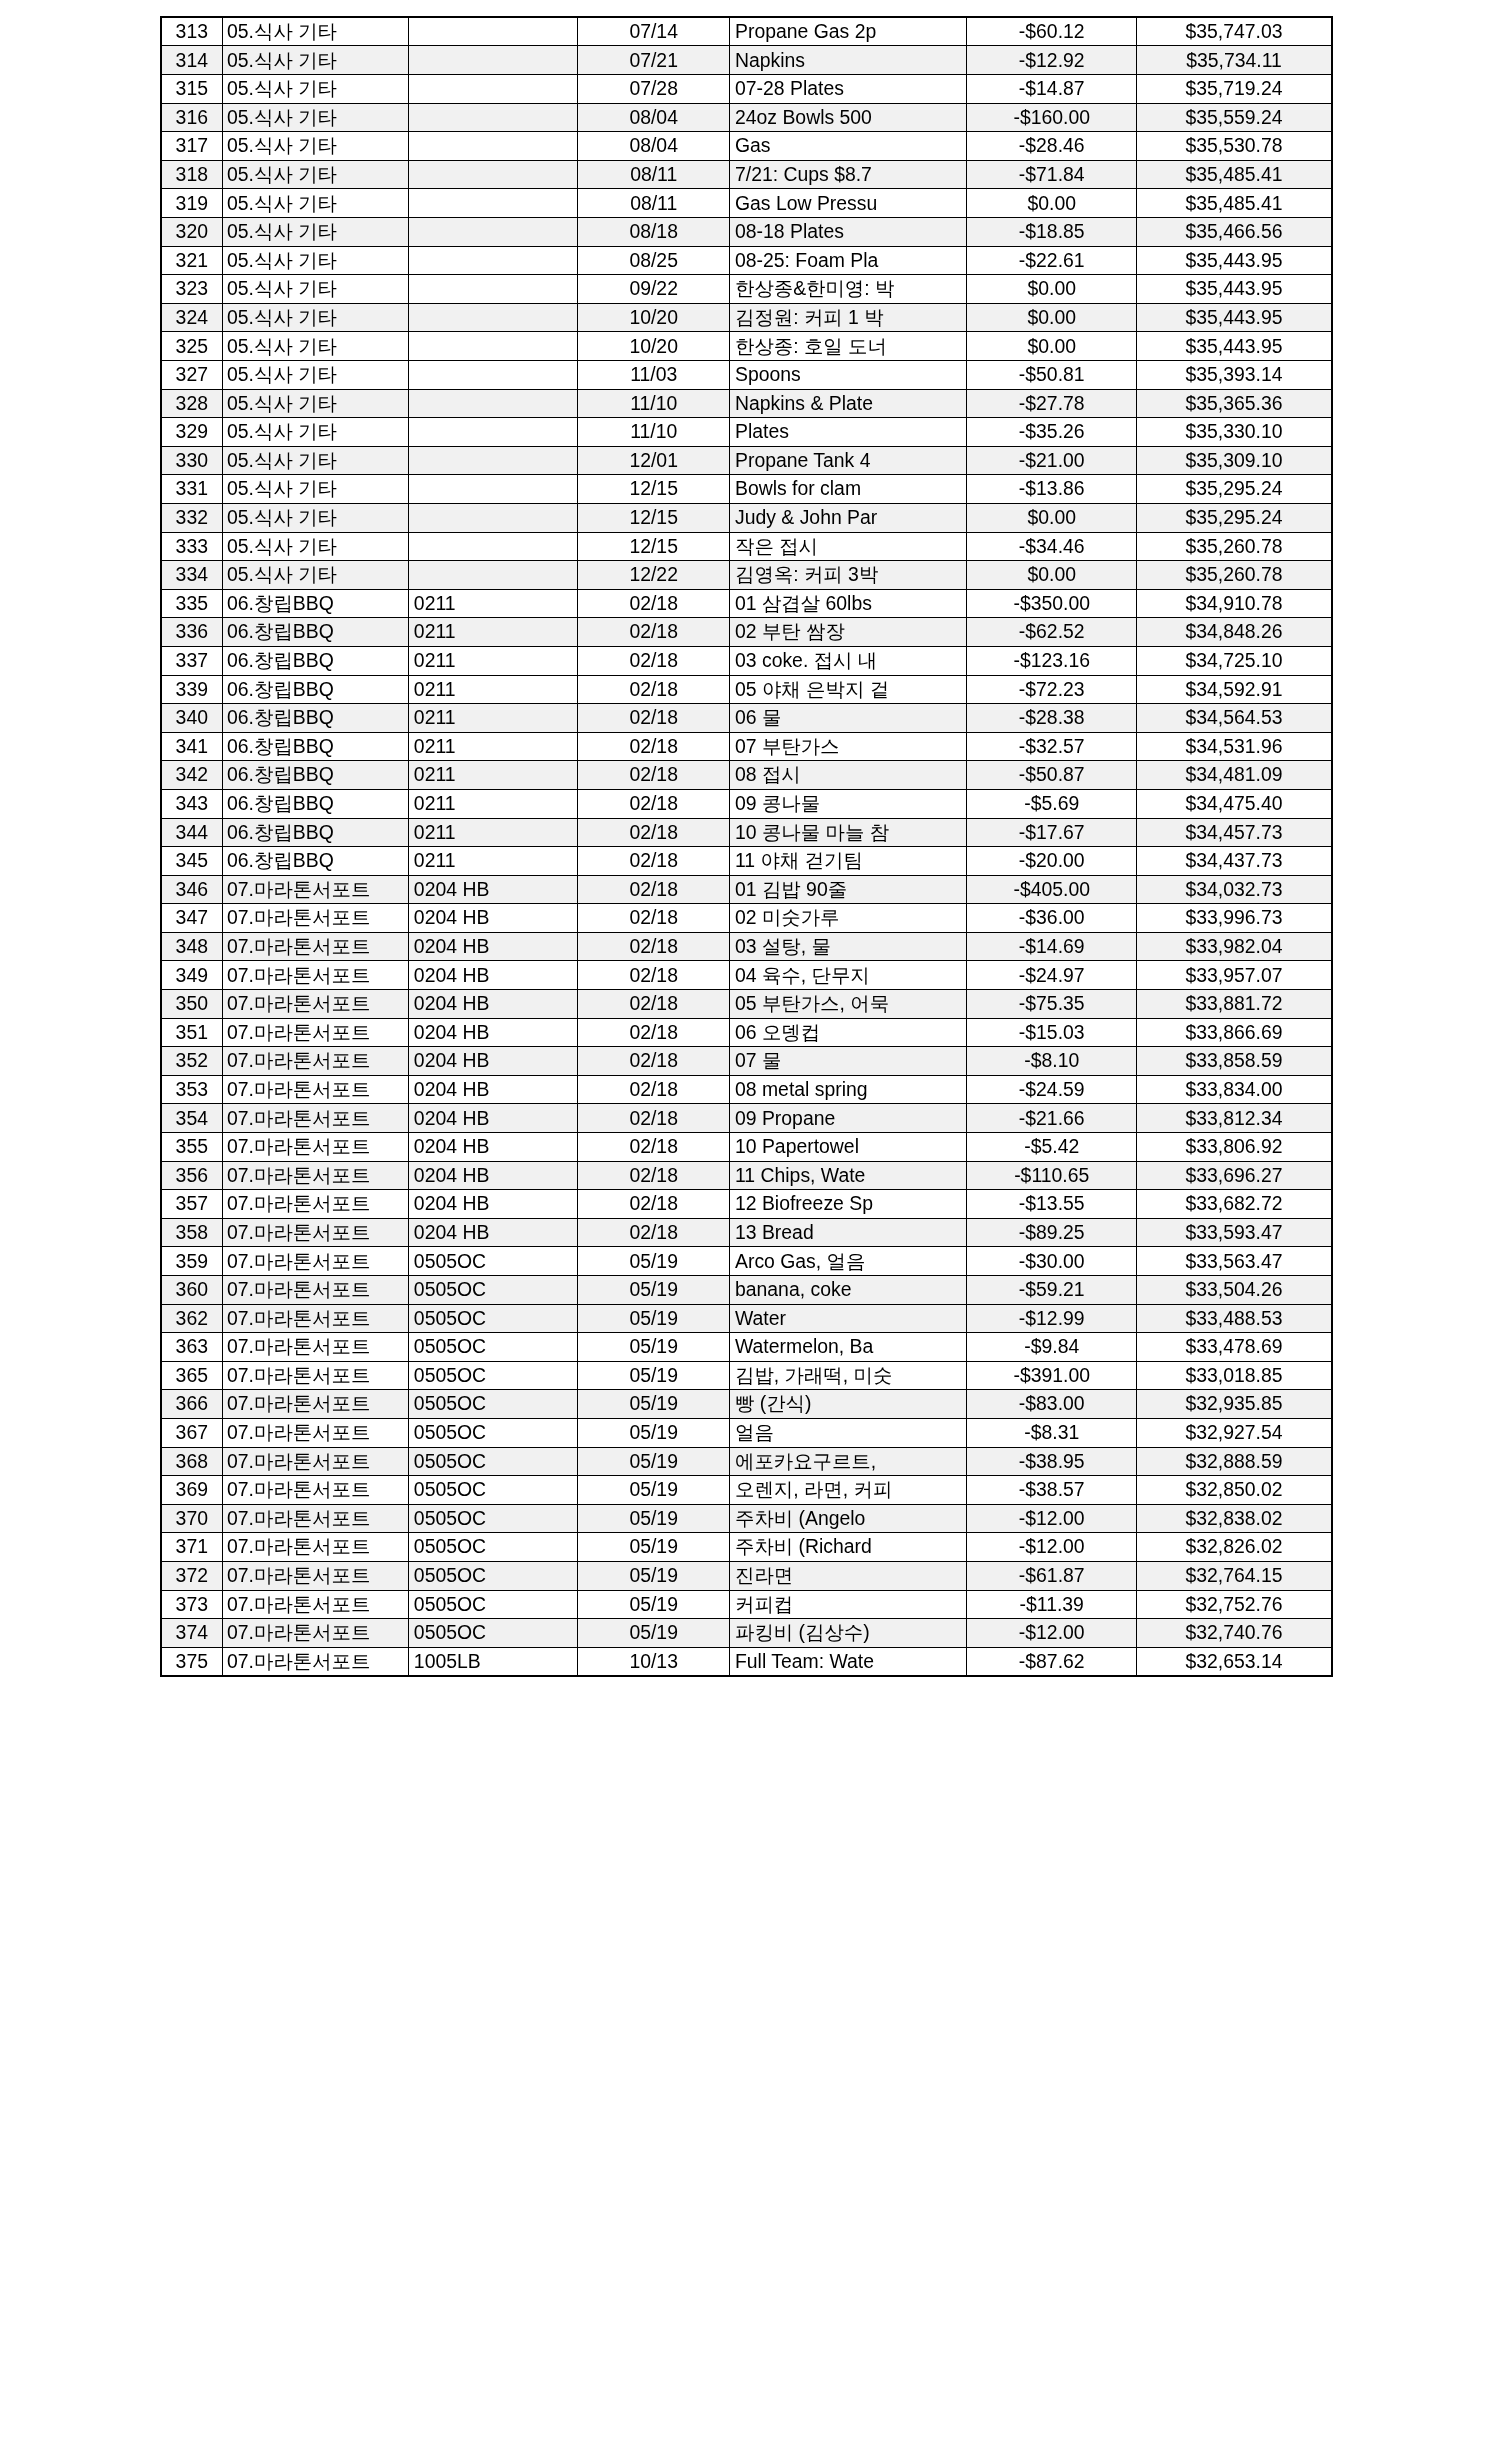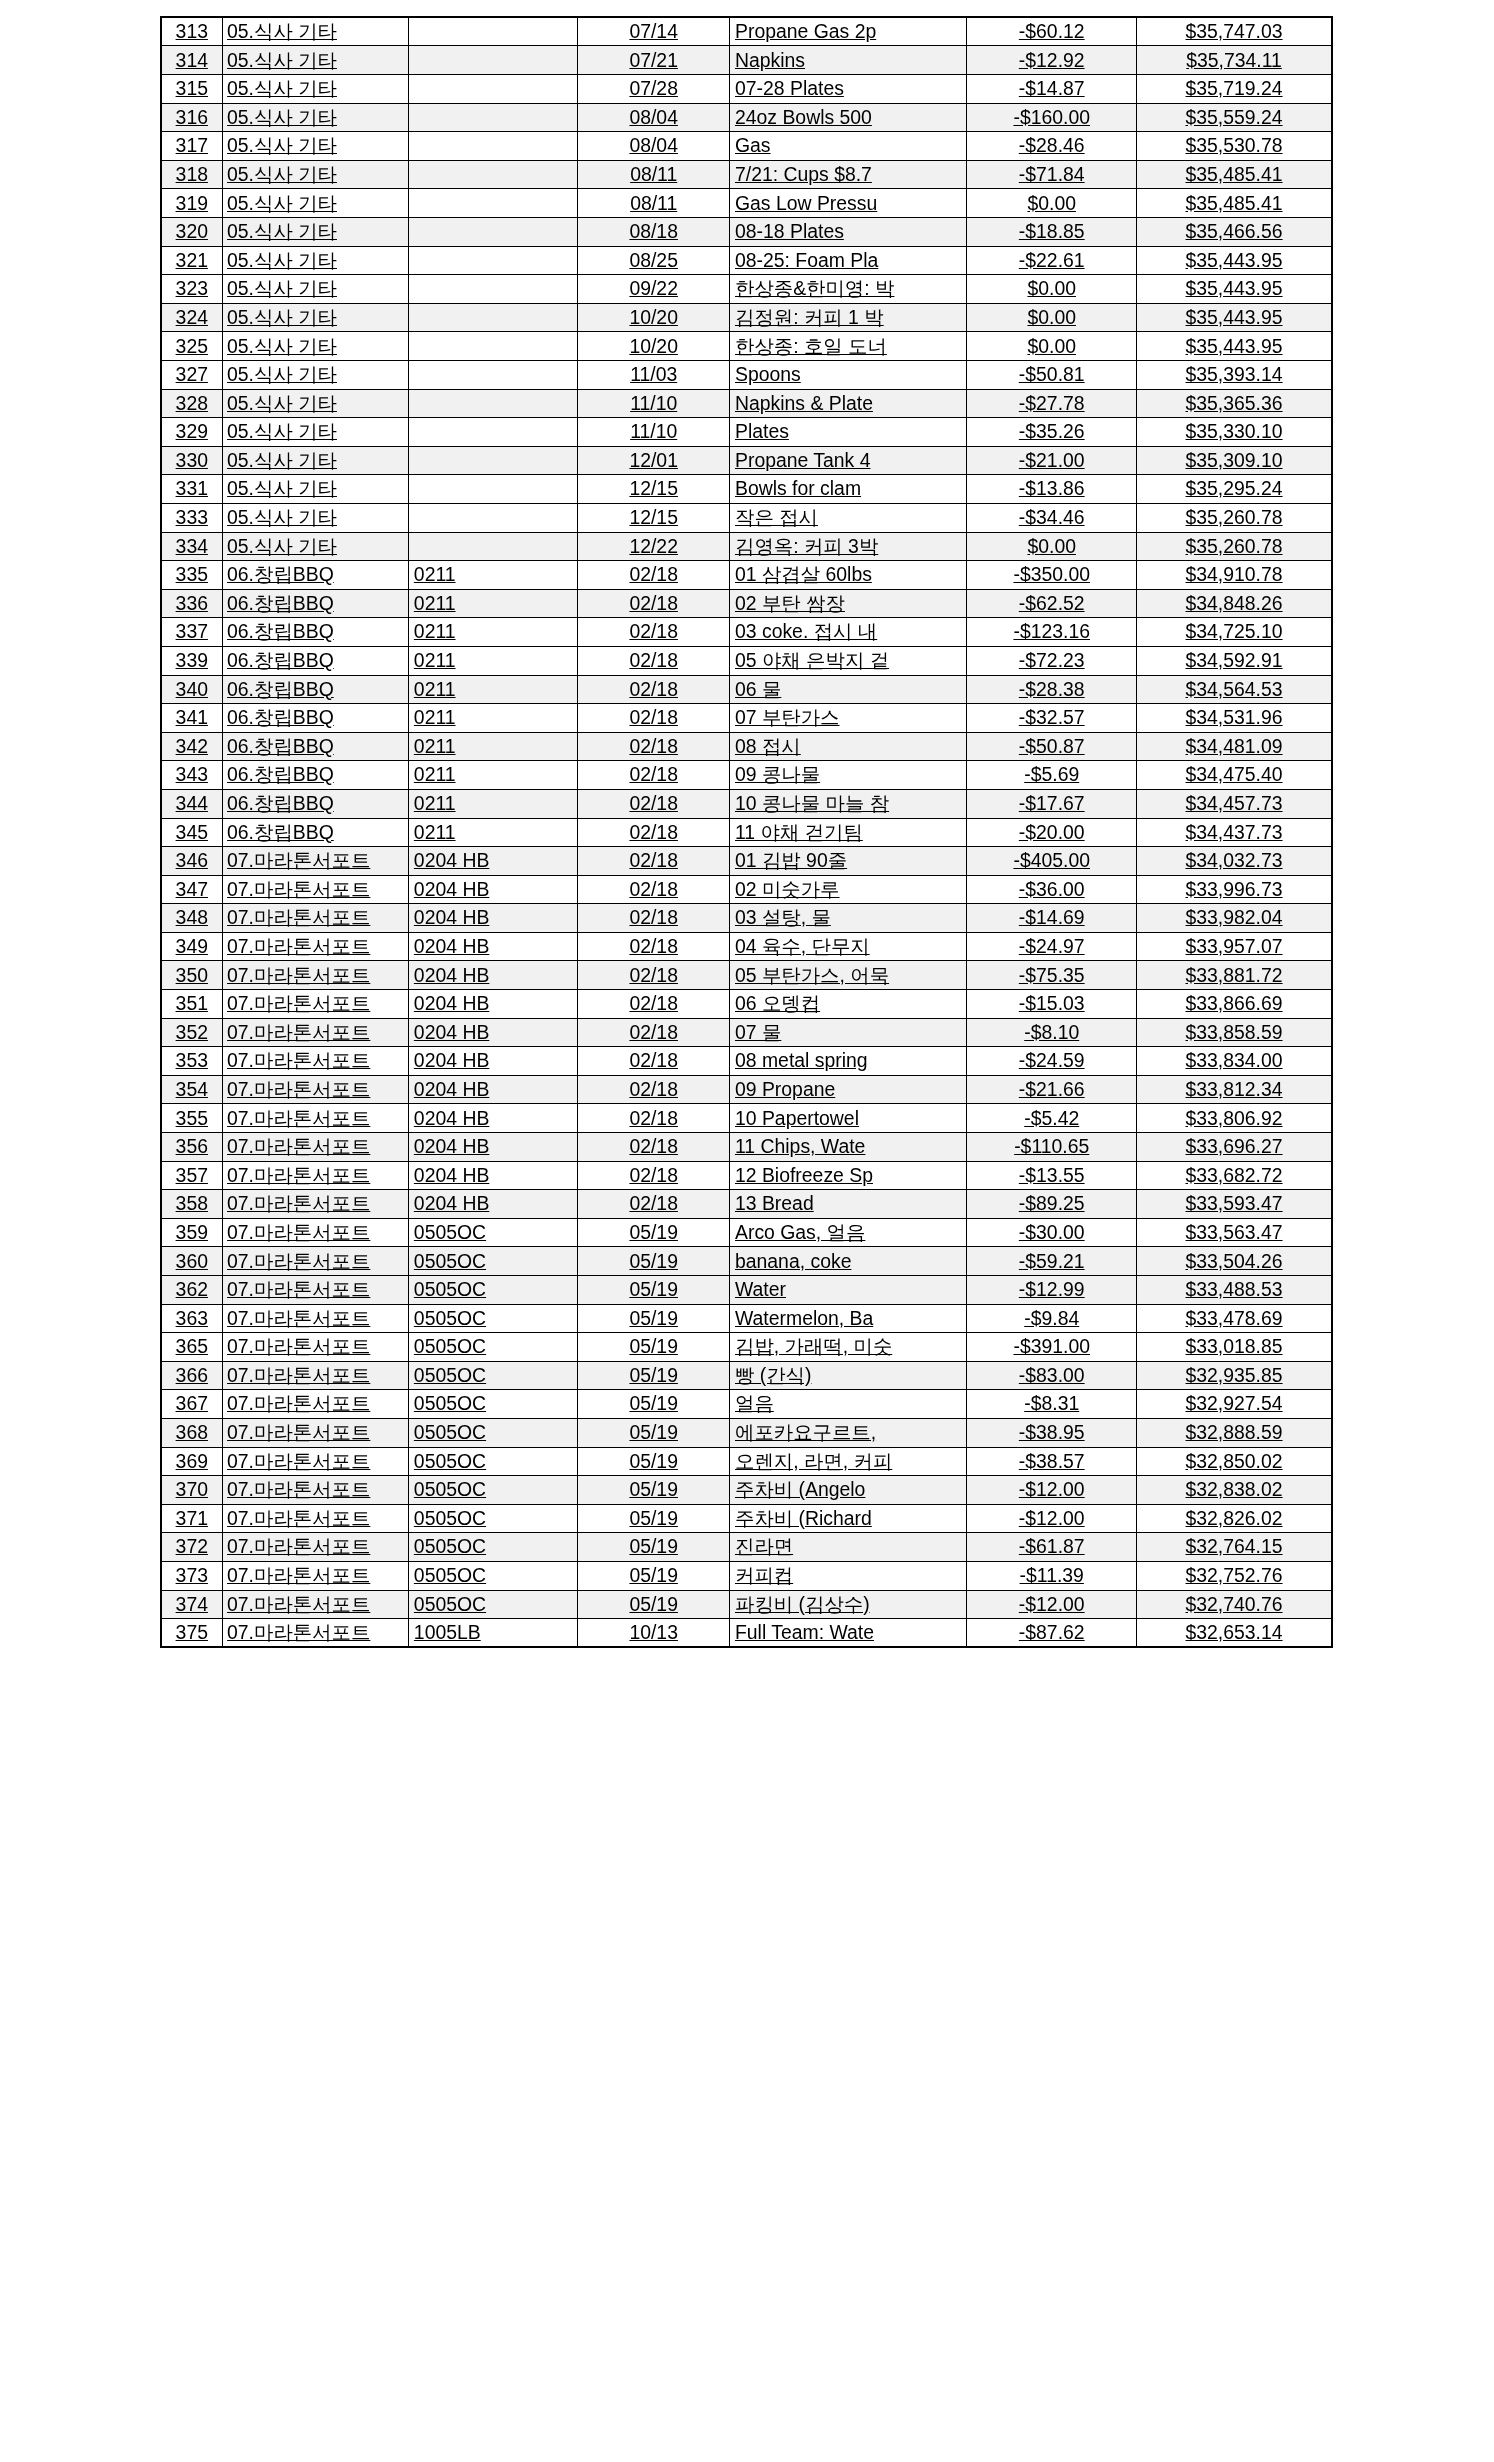--- a/index.html
+++ b/index.html
@@ -22,21 +22,20 @@
   }
 
   table.ledger {
     border-collapse: collapse;
     table-layout: fixed;
     width: 1173px;
     border-top: 2.2px solid #000000;
     border-bottom: 2.2px solid #000000;
     border-left: 2.2px solid #000000;
     border-right: 2.2px solid #000000;
-    text-decoration: underline;
   }
 
   table.ledger tr {
     height: 28.6px;
   }
 
   table.ledger td {
     border: 1.2px solid #000000;
     font-size: 19.4px;
     line-height: 1;
@@ -233,20 +232,29 @@
         </tr>
         <tr class="plain">
           <td class="idx">331</td>
           <td class="cat">05.식사 기타</td>
           <td class="code"></td>
           <td class="date">12/15</td>
           <td class="desc">Bowls for clam</td>
           <td class="amt">-$13.86</td>
           <td class="bal">$35,295.24</td>
         </tr>
+        <tr class="alt">
+          <td class="idx">332</td>
+          <td class="cat">05.식사 기타</td>
+          <td class="code"></td>
+          <td class="date">12/15</td>
+          <td class="desc">Judy &amp; John Par</td>
+          <td class="amt">$0.00</td>
+          <td class="bal">$35,295.24</td>
+        </tr>
         <tr class="plain">
           <td class="idx">333</td>
           <td class="cat">05.식사 기타</td>
           <td class="code"></td>
           <td class="date">12/15</td>
           <td class="desc">작은 접시</td>
           <td class="amt">-$34.46</td>
           <td class="bal">$35,260.78</td>
         </tr>
         <tr class="alt">

